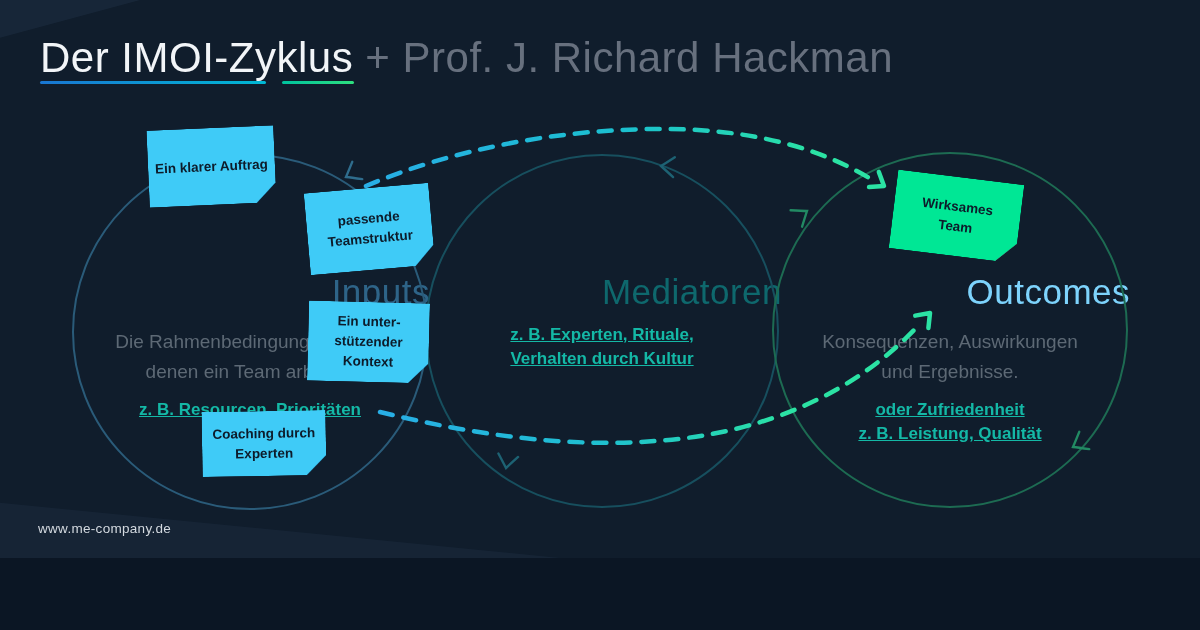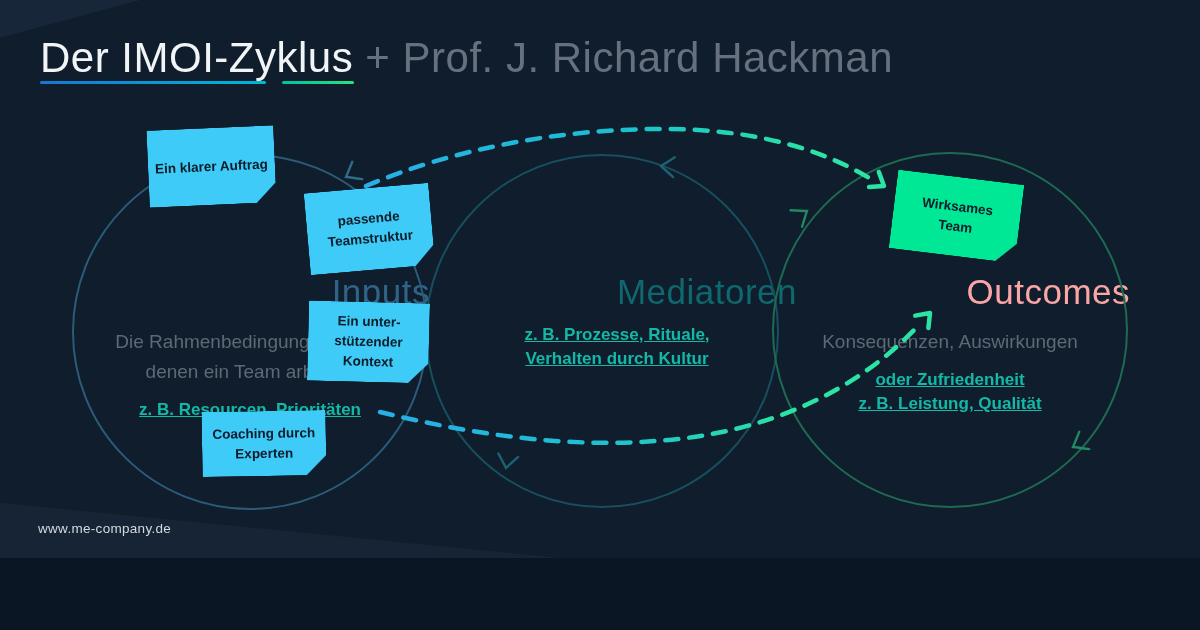--- a/index.html
+++ b/index.html
@@ -22,21 +22,21 @@
   .title-rest{font-size:42px;font-weight:300;color:#67707e;letter-spacing:.5px;}
   .underline{position:absolute;height:3px;border-radius:2px;top:81px;z-index:5;}
   .underline-1{left:40px;width:226px;background:linear-gradient(90deg,#1976d2,#00b8d4);}
   .underline-2{left:282px;width:72px;background:linear-gradient(90deg,#00c29e,#2ee07f);}
 
   
   .circle-label{position:absolute;top:272px;width:360px;text-align:center;z-index:1;}
   .circle-label h2{margin:0;font-size:35px;font-weight:400;letter-spacing:.5px;text-align:right;}
   .lbl-inputs h2{color:#2e6488;}
   .lbl-mediators h2{color:#0e686d;}
-  .lbl-outcomes h2{color:#fca5a5;}
+  .lbl-outcomes h2{color:#7dd3fc;}
   .circle-desc{margin:15px 0 0 0;font-size:19px;line-height:30px;color:#5d6975;font-weight:400;}
   .circle-desc span{display:block;}
   .circle-example{margin:11px 0 0 0;font-size:17px;line-height:24px;color:#14b8a6;font-weight:700;text-decoration:underline;}
   .circle-example span{display:block;}
 
   
   svg.art{position:absolute;left:0;top:0;z-index:2;}
 
   
   .note{position:absolute;z-index:3;display:flex;flex-direction:column;
@@ -79,32 +79,33 @@
     <h2>Inputs</h2>
     <p class="circle-desc">
       <span>Die Rahmenbedingungen, unter</span>
       <span>denen ein Team arbeitet.</span>
     </p>
     <p class="circle-example">
       <span>z. B. Resourcen, Prioritäten</span>
     </p>
   </div>
 
-  <div class="circle-label lbl-mediators" style="left:437px;">
+  <div class="circle-label lbl-mediators" style="left:422px;">
     <h2>Mediatoren</h2>
     <p class="circle-example">
-      <span>z. B. Prozesse, Rituale,</span>
+      <span>z. B. Experten, Rituale,</span>
       <span>Verhalten durch Kultur</span>
     </p>
   </div>
 
   <div class="circle-label lbl-outcomes" style="left:770px;">
     <h2>Outcomes</h2>
     <p class="circle-desc">
       <span>Konsequenzen, Auswirkungen</span>
+      <span>und Ergebnisse.</span>
     </p>
     <p class="circle-example">
       <span>oder Zufriedenheit</span>
       <span>z. B. Leistung, Qualität</span>
     </p>
   </div>
 
   <svg class="art" width="1200" height="630" viewBox="0 0 1200 630">
     <defs>
       <linearGradient id="gradTop" x1="366" y1="186" x2="880" y2="182" gradientUnits="userSpaceOnUse">

